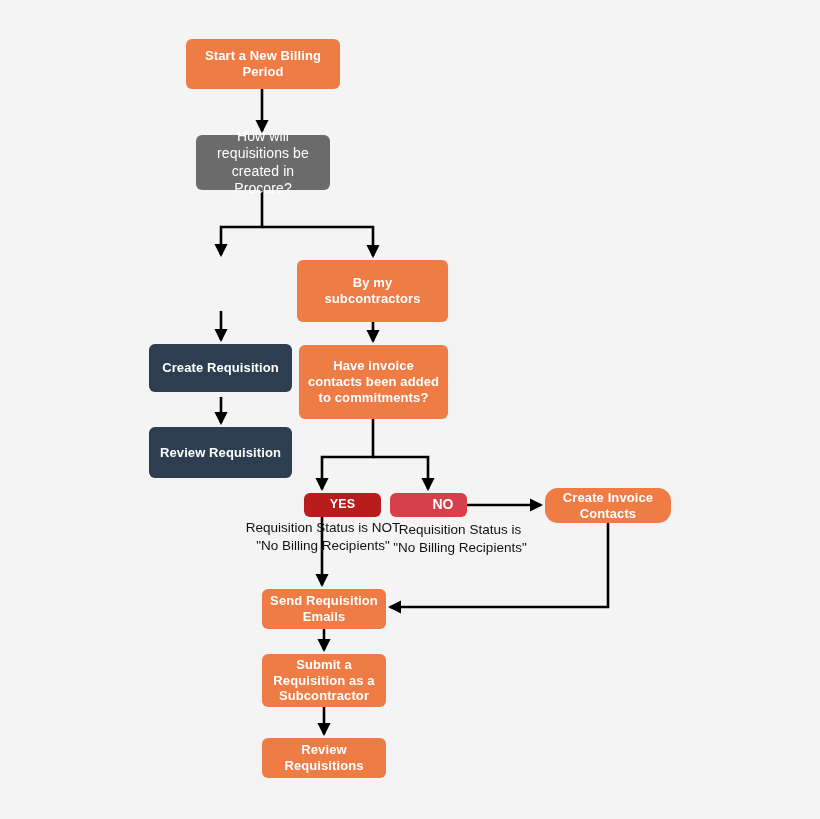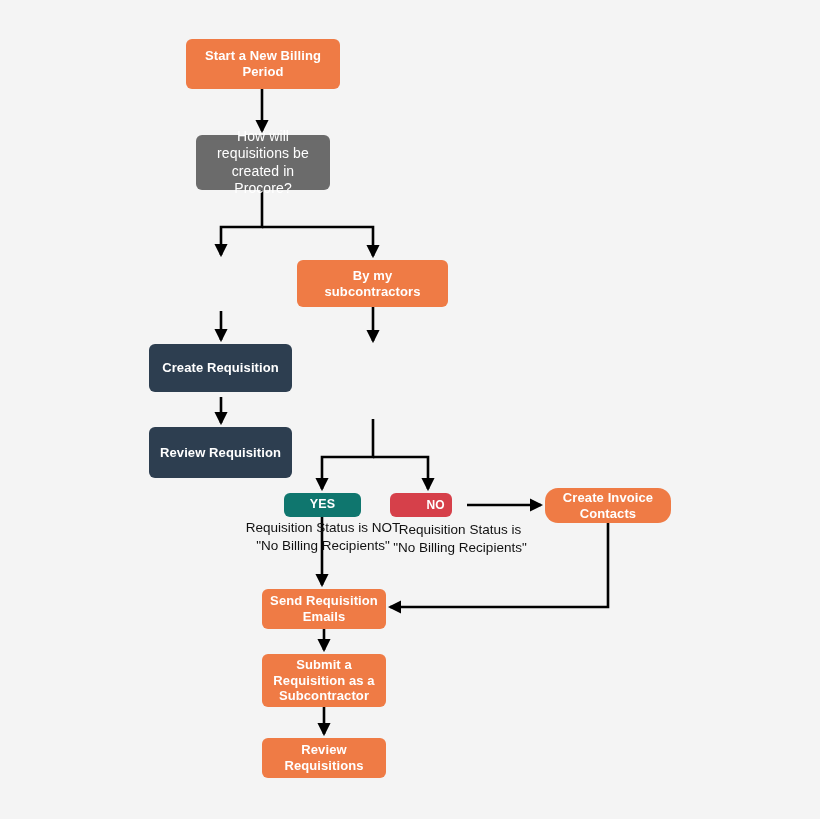--- a/index.html
+++ b/index.html
@@ -38,21 +38,21 @@
     color: #ffffff;
     font-weight: bold;
     line-height: 1.22;
     letter-spacing: 0.1px;
     z-index: 2;
     padding: 2px 6px;
   }
   .node-orange { background: #ef7b45; }
   .node-gray   { background: #6b6b6b; font-weight: normal; }
   .node-navy   { background: #2d3e50; }
-  .node-green  { background: #0f766e; }
+  .node-green  { background: #b91c1c; margin-left: 20px; }
   .node-red    { background: #d6404a; }
 
   .caption {
     position: absolute;
     color: #111111;
     font-size: 13.5px;
     font-weight: normal;
     line-height: 1.35;
     text-align: center;
     white-space: pre-line;
@@ -101,38 +101,41 @@
 
   <div class="node node-orange" style="left:186px; top:39px; width:154px; height:50px; font-size:13px;">
     <span>Start a New Billing Period</span>
   </div>
 
   <div class="node node-gray" style="left:196px; top:135px; width:134px; height:55px; font-size:14px;">
     <span>How will requisitions be created in Procore?</span>
   </div>
 
 
-  <div class="node node-orange" style="left:297px; top:260px; width:151px; height:47px; font-size:13px;">
+  <div class="node node-orange" style="left:297px; top:260px; width:151px; height:62px; font-size:13px;">
     <span>By my subcontractors</span>
   </div>
 
   <div class="node node-navy" style="left:149px; top:344px; width:143px; height:48px; font-size:13px;">
     <span>Create Requisition</span>
   </div>
 
   <div class="node node-navy" style="left:149px; top:427px; width:143px; height:51px; font-size:13px;">
     <span>Review Requisition</span>
   </div>
 
+  <div class="node node-orange" style="left:299px; top:345px; width:149px; height:74px; font-size:13px;">
+    <span>Have invoice contacts been added to commitments?</span>
+  </div>
 
   <div class="node node-green" style="left:284px; top:493px; width:77px; height:24px; font-size:12.5px;">
     <span>YES</span>
   </div>
 
-  <div class="node node-red" style="left:390px; top:493px; width:62px; height:24px; font-size:12px;padding-left:35px;">
+  <div class="node node-red" style="left:390px; top:493px; width:77px; height:24px; font-size:14px;padding-left:35px;">
     <span>NO</span>
   </div>
 
   <div class="node node-orange" style="left:545px; top:488px; width:126px; height:35px; font-size:13px;border-radius:13px;">
     <span>Create Invoice Contacts</span>
   </div>
 
   <div class="node node-orange" style="left:262px; top:589px; width:124px; height:40px; font-size:13px;">
     <span>Send Requisition Emails</span>
   </div>

